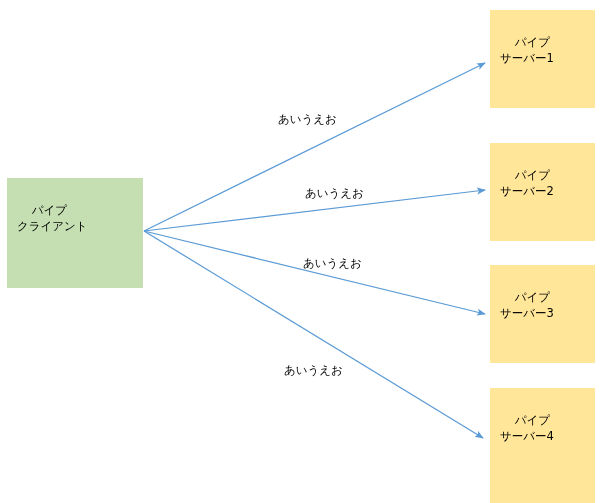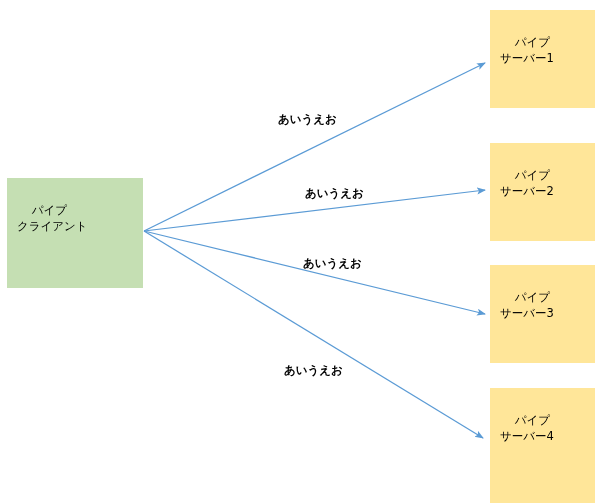--- a/index.html
+++ b/index.html
@@ -39,21 +39,20 @@
     width: 613px;
     height: 503px;
     pointer-events: none;
   }
   .edge-label {
     position: absolute;
     font-size: 11.5px;
     line-height: 14px;
     color: #000000;
     white-space: pre;
-    font-weight: bold;
   }
   .caption {
     position: absolute;
     font-size: 14.5px;
     font-weight: bold;
     color: #000000;
     white-space: pre;
   }
 </style>
 </head>

